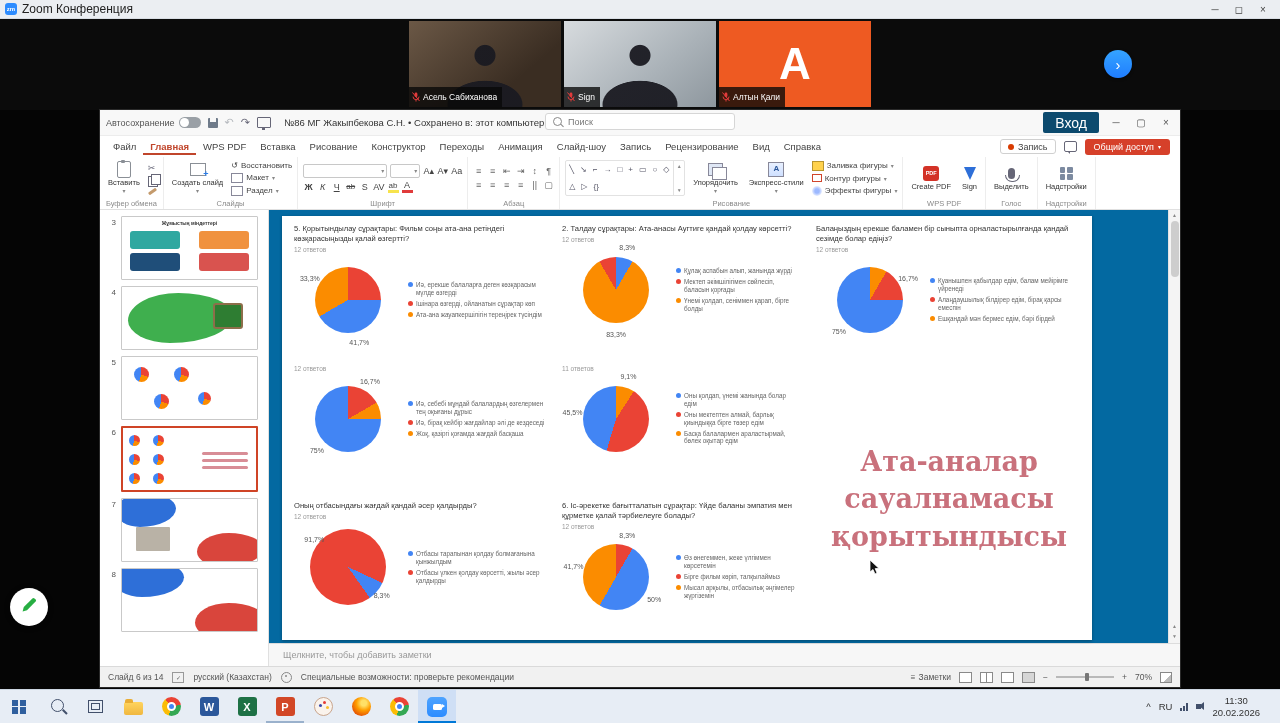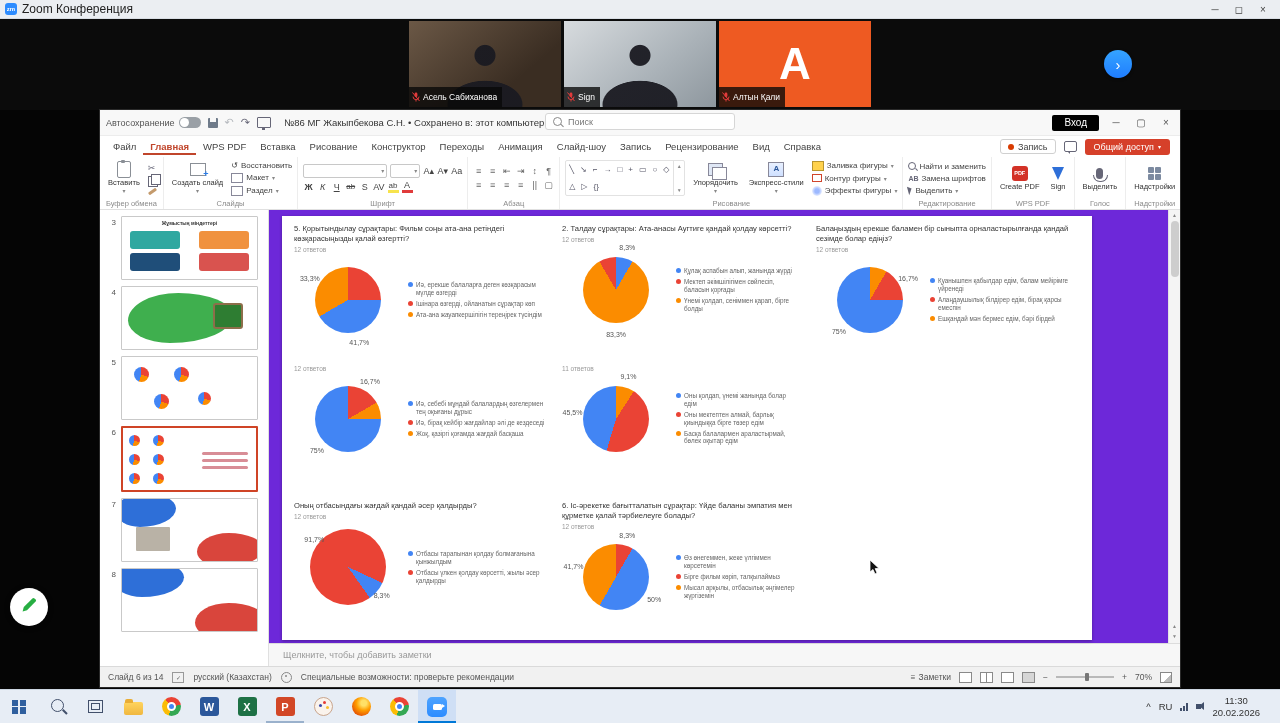--- a/index.html
+++ b/index.html
@@ -58,21 +58,21 @@
   .ic-present{width:12px;height:9px;border:1px solid #667;border-radius:1px;position:relative;}
   .ic-present::after{content:"";position:absolute;left:4px;bottom:-3px;width:3px;height:2px;background:#667;}
   .doc-title{font-size:9.5px;color:#333;margin-left:6px;white-space:nowrap;}
   .doc-title .caret{color:#888;font-size:7px;}
   .searchbox{position:absolute;left:50%;top:3px;transform:translateX(-50%);width:190px;height:17px;
     background:#fff;border:1px solid #d6d6d6;border-radius:3px;display:flex;align-items:center;gap:6px;
     padding:0 7px;font-size:9px;color:#777;box-sizing:border-box;}
   .mag{width:7px;height:7px;border:1.3px solid #888;border-radius:50%;position:relative;flex:0 0 auto;}
   .mag::after{content:"";position:absolute;width:4px;height:1.3px;background:#888;transform:rotate(45deg);right:-3px;bottom:-1px;}
   .tb-right{margin-left:auto;display:flex;align-items:center;gap:9px;}
-  .signin{background:#000000;color:#fff;font-size:10px;padding:2.5px 12px;border-radius:2px;}
+  .signin{background:#0c4a6e;color:#fff;font-size:14px;padding:2.5px 12px;border-radius:2px;}
   .ppt-winbtn{font-size:10px;color:#555;width:16px;text-align:center;}
 
   .ppt-tabsrow{height:21px;display:flex;align-items:center;padding:0 6px;background:#fff;flex:0 0 auto;}
   .tab{font-size:9.5px;color:#444;padding:3px 7px;white-space:nowrap;}
   .tab.active{color:#c0452b;box-shadow:inset 0 -2px 0 #c0452b;font-weight:bold;}
   .tabs-right{margin-left:auto;display:flex;align-items:center;gap:8px;padding-right:4px;}
   .record-pill{display:flex;align-items:center;gap:4px;border:1px solid #d0d0d0;border-radius:3px;
     padding:1.5px 7px;font-size:9px;color:#444;}
   .reddot{width:6px;height:6px;border-radius:50%;background:#d83b01;}
   .ic-comment{width:11px;height:9px;border:1px solid #667;border-radius:2px;position:relative;}
@@ -147,21 +147,21 @@
   .thumb-num{width:10px;font-size:8px;color:#555;text-align:right;padding-top:2px;flex:0 0 auto;}
   .thumb{flex:1;height:62px;border:1px solid #c9c9c9;background:#fff;position:relative;overflow:hidden;border-radius:1px;}
   .thumb.sel{border:2px solid #cf4426;}
   .t-cap{position:absolute;top:3px;left:0;right:0;text-align:center;font-size:5px;font-weight:bold;color:#333;white-space:nowrap;}
   .blk{position:absolute;border-radius:3px;}
   .blob{position:absolute;border-radius:48% 52% 60% 40%/55% 45% 55% 45%;}
   .mpie{position:absolute;border-radius:50%;background:conic-gradient(#ea4335 0 110deg,#fb8c00 0 200deg,#4285f4 0 360deg);}
   .pink-line{position:absolute;height:3px;border-radius:2px;background:#d88d96;}
 
   .rightcol{flex:1;display:flex;flex-direction:column;min-width:0;}
-  .canvas{flex:1;background:#6d28d9;position:relative;min-height:0;}
+  .canvas{flex:1;background:#0369a1;position:relative;min-height:0;}
   .slide{position:absolute;left:13px;top:6px;width:810px;height:424px;background:#fff;
     box-shadow:0 1px 3px rgba(0,0,0,.3);}
   .slide-grid{position:absolute;left:12px;top:8px;right:10px;bottom:4px;display:grid;
     grid-template-columns:252px 238px 1fr;grid-template-rows:1fr 1fr 1fr;column-gap:16px;row-gap:4px;
     grid-template-areas:"a b c" "d e t" "f g t";}
   .chart-slot{overflow:hidden;}
   .sA{grid-area:a}.sB{grid-area:b}.sC{grid-area:c}.sD{grid-area:d}.sE{grid-area:e}.sF{grid-area:f}.sG{grid-area:g}
   .slide-title{grid-area:t;display:flex;align-items:center;justify-content:center;text-align:center;
     font-family:"DejaVu Serif",serif;font-weight:bold;font-size:27px;line-height:1.4;color:#c9717c;padding:0 6px;}
   .chart .q{font-size:7.6px;color:#333;line-height:1.3;}
@@ -513,40 +513,20 @@
           <span class="smallbtn">
               <span class="mini-fx"></span>
               <span>Эффекты фигуры</span>
               <span class="caret">▾</span>
             </span>
         </span>
       </div>
       <div class="glabel">Рисование</div>
     </div>
 
-    <div class="group">
-      <div class="gbody">
-        <span class="smallstack">
-          <span class="smallbtn">
-              <span class="mini-mag"></span>
-              <span>Найти и заменить</span>
-            </span>
-          <span class="smallbtn">
-              <span class="mini-ab">AB</span>
-              <span>Замена шрифтов</span>
-            </span>
-          <span class="smallbtn">
-              <span class="mini-cursor"></span>
-              <span>Выделить</span>
-              <span class="caret">▾</span>
-            </span>
-        </span>
-      </div>
-      <div class="glabel">Редактирование</div>
-    </div>
 
     <div class="group">
       <div class="gbody">
         <span class="bigbtn">
           <span class="ic">
               <span class="ic-pdf">PDF</span>
             </span>
           <span>Create PDF</span>
         </span>
         <span class="bigbtn">
@@ -837,20 +817,21 @@
                         <span class="lg-txt">Бірге фильм көріп, талқылаймыз</span>
                       </div>
                       <div class="lg-item">
                         <span class="dot" style="background: rgb(251, 140, 0);"></span>
                         <span class="lg-txt">Мысал арқылы, отбасылық әңгімелер жүргіземін</span>
                       </div>
                     </div>
     </div>
   </div>
               </div>
+            <div class="slide-title">Ата-аналар сауалнамасы қорытындысы</div>
           </div>
         </div>
         <span class="mouse-cursor">
           <svg width="11" height="15" viewBox="0 0 11 15">
             <polygon points="1,0 1,12 4,9.5 6,14 8,13 6.2,8.6 10,8.4" fill="#111" stroke="#fff" stroke-width="0.8"></polygon>
           </svg>
         </span>
         <div class="vscroll">
           <span>▲</span>
           <span class="vthumb"></span>

